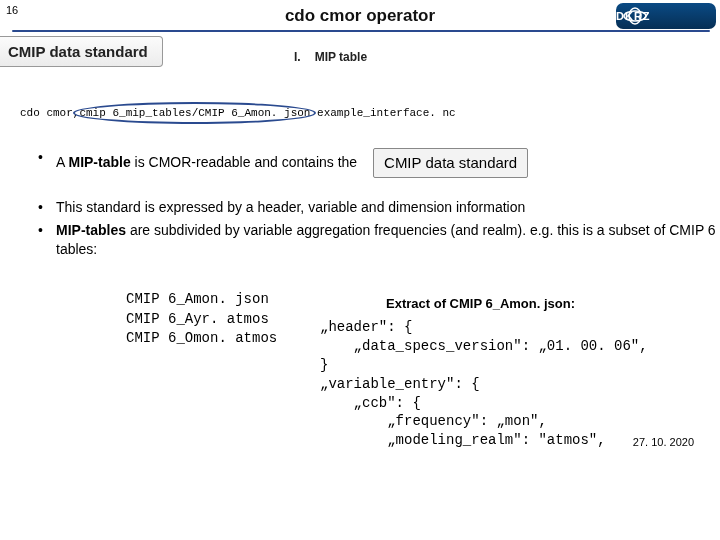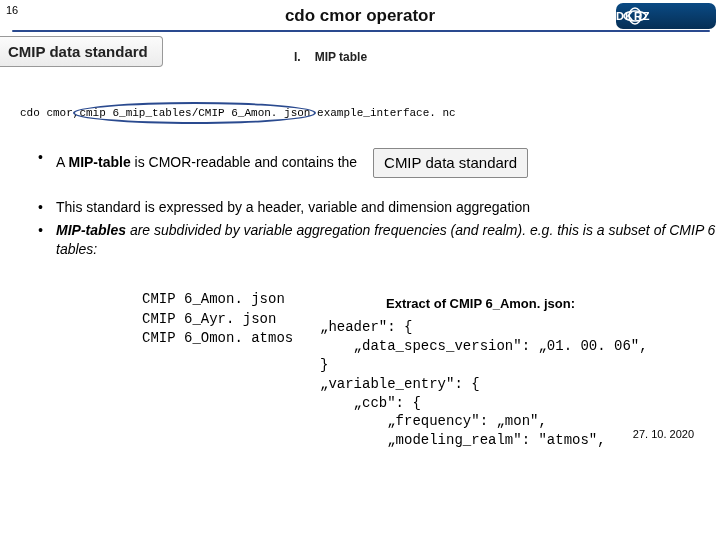--- a/index.html
+++ b/index.html
@@ -29,28 +29,28 @@
 
   
   ul.pts { position: absolute; left: 38px; top: 148px; right: 0; list-style: none; }
   ul.pts > li { position: relative; padding-left: 18px; font-size: 14px; line-height: 1.35; margin-bottom: 20px; color:#000;}
   ul.pts > li::before { content: "•"; position: absolute; left: 0; top: 0; color:#000;}
   .strong { font-weight: 700; }
 
   .badge { display:inline-block; padding:4px 10px; border:1px solid #888; background:#f3f3f3; border-radius:2px; font-size:15px; margin-left: 12px; vertical-align: middle;}
 
   
-  .filelist { position: absolute; top: 290px; left: 142px; font-family: "Courier New", monospace; font-size: 14px; line-height: 1.4; color:#000;}
+  .filelist { position: absolute; top: 290px; left: 126px; font-family: "Courier New", monospace; font-size: 14px; line-height: 1.4; color:#000;}
 
   
   .extract-title { position:absolute; top: 296px; left: 386px; font-weight:700; font-size:13px; color:#000;}
   .json { position: absolute; top: 318px; left: 320px; font-family: "Courier New", monospace; font-size: 14px; line-height: 1.35; white-space: pre; color:#000;}
 
   
-  .date { position: absolute; bottom: 24px; right: 26px; font-size: 11px; color:#000; }
+  .date { position: absolute; bottom: 16px; right: 26px; font-size: 11px; color:#000; }
 </style>
 </head>
 <body>
 
 <div class="slide">
 
   <div class="hdr">
     <div class="pagen">16</div>
     <div class="title">cdo cmor operator</div>
     <div class="logo-wrap">
@@ -71,29 +71,29 @@
 
   <div class="cmd">
     <span>cdo cmor,</span><span class="ring"><span>cmip 6_mip_tables/CMIP 6_Amon. json</span><span class="cr"></span></span><span> example_interface. nc</span>
   </div>
 
   <ul class="pts">
     <li>
       <span>A </span><span class="strong">MIP-table</span><span> is CMOR-readable and contains the</span>
       <span class="badge">CMIP data standard</span>
     </li>
-    <li>This standard is expressed by a header, variable and dimension aggregation</li>
-    <li style="margin-top:-16px;font-style:italic;">
+    <li>This standard is expressed by a header, variable and dimension information</li>
+    <li style="margin-top:-16px;">
       <span class="strong">MIP-tables</span><span> are subdivided by variable aggregation frequencies (and realm). e.g. this is a subset of CMIP 6 tables:</span>
     </li>
   </ul>
 
   <div class="filelist">
     <div>CMIP 6_Amon. json</div>
-    <div>CMIP 6_Ayr. json</div>
+    <div>CMIP 6_Ayr. atmos</div>
     <div>CMIP 6_Omon. atmos</div>
   </div>
 
   <div class="extract-title">Extract of CMIP 6_Amon. json:</div>
   <div class="json">„header": {
     „data_specs_version": „01. 00. 06",
 }
 „variable_entry": {
     „ccb": {
         „frequency": „mon",

